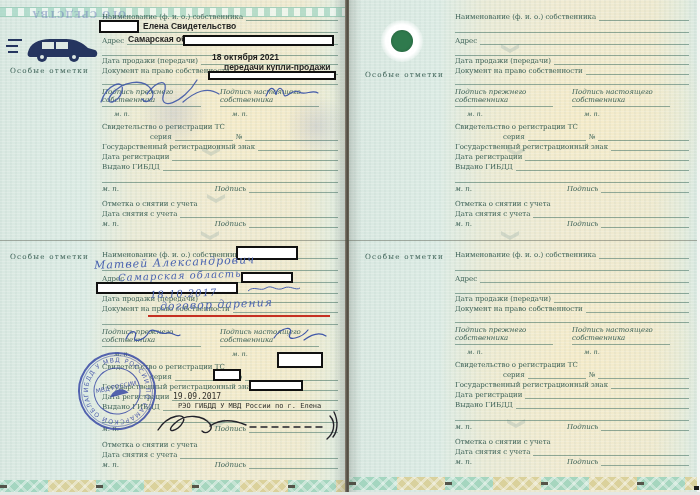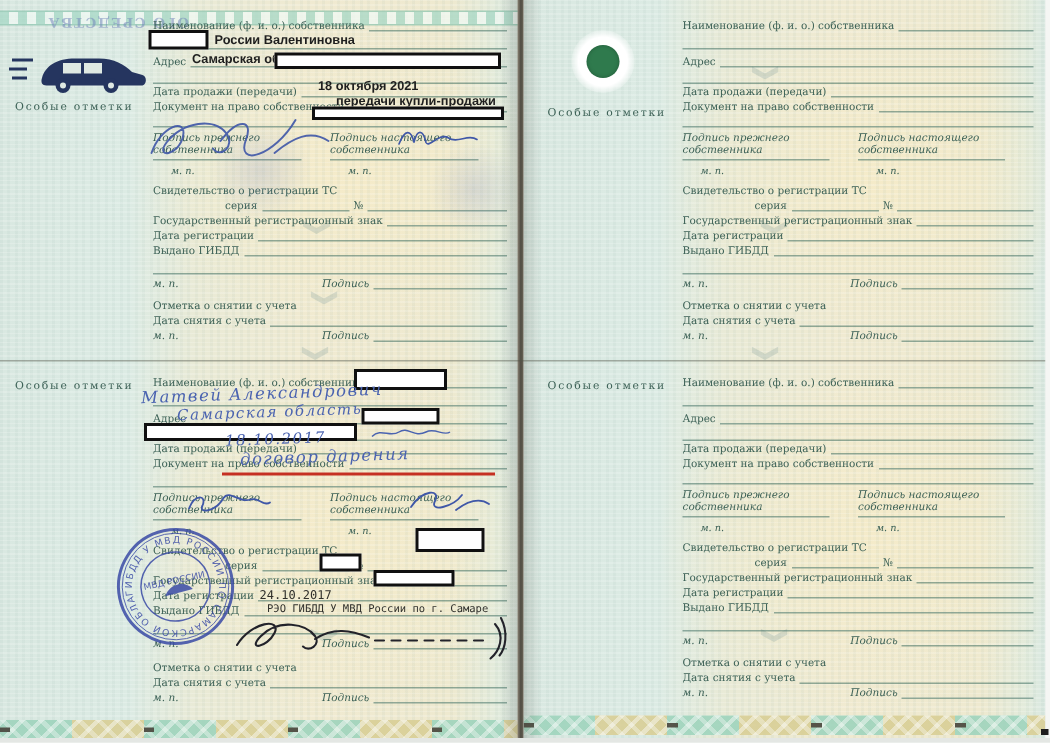--- a/index.html
+++ b/index.html
@@ -185,21 +185,21 @@
     <div class="row" style="top:211px">
       <span class="lbl it">м. п.</span>
       <span style="flex:0 0 38%"></span>
       <span class="lbl it">Подпись</span>
       <span class="ln"></span>
       </div>
 
     <div class="ghost" style="left:138px;top:74px;width:72px;height:64px"></div>
     <div class="ghost" style="left:284px;top:88px;width:64px;height:60px"></div>
     <div class="redact" style="left:99px;top:12px;width:40px;height:13px"></div>
-    <div class="typed" style="left:143px;top:13px">России Валентиновна</div>
+    <div class="typed" style="left:143px;top:13px">Елена Свидетельство</div>
     <div class="typed" style="left:128px;top:26px">Самарская обл,</div>
     <div class="redact" style="left:183px;top:27px;width:151px;height:11px"></div>
     <div class="typed" style="left:212px;top:44px">18 октября 2021</div>
     <div class="typed" style="left:224px;top:54px">передачи купли-продажи</div>
     <div class="redact" style="left:208px;top:63px;width:128px;height:9px"></div>
     <svg class="sigimg" style="left:95px;top:64px" width="130" height="44" viewBox="0 0 130 44">
       <g fill="none" stroke="#3f57a8" stroke-width="1.3" stroke-linecap="round" opacity=".9">
         <path d="M6 30 C12 12 30 6 27 19 C24 32 8 34 16 23 C27 9 48 6 56 17 C62 25 52 34 47 27"></path>
         <path d="M52 22 C64 6 74 8 69 21 C62 40 88 32 102 8"></path>
         <path d="M88 30 C100 20 112 14 124 22"></path>
@@ -328,22 +328,22 @@
         </defs>
       <text font-size="6.2" fill="#3a4ba6" font-family="'DejaVu Sans',sans-serif" letter-spacing="1">
         <textPath href="#ringpath">ГИБДД У МВД РОССИИ ПО САМАРСКОЙ ОБЛАСТИ</textPath>
       </text>
       <text x="41" y="39" font-size="6" fill="#3a4ba6" text-anchor="middle" font-family="'DejaVu Sans',sans-serif">МВД РОССИИ</text>
       <path d="M33 46 c2 -4 6 -6 10 -6 c4 0 7 2 9 5 l-19 1 z" fill="#3a4ba6"></path>
     </svg>
     <div class="redact" style="left:277px;top:106px;width:46px;height:16px"></div>
     <div class="redact" style="left:213px;top:123px;width:28px;height:12px"></div>
     <div class="redact" style="left:249px;top:134px;width:54px;height:11px"></div>
-    <div class="mono" style="left:173px;top:146px;font-size:8px">24.10.2017</div>
-    <div class="mono" style="left:178px;top:156px;font-size:7px">РЭО ГИБДД У МВД России по г. Самаре</div>
+    <div class="mono" style="left:173px;top:146px;font-size:8px">19.09.2017</div>
+    <div class="mono" style="left:178px;top:156px;font-size:7px">РЭО ГИБДД У МВД России по г. Елена</div>
     <svg class="sigimg" style="left:150px;top:162px" width="196" height="34" viewBox="0 0 196 34">
       <g fill="none" stroke="#22222a" stroke-width="1.4" stroke-linecap="round">
         <path d="M8 22 C18 6 38 4 33 14 C28 24 14 26 24 16 C36 4 54 8 60 16 C64 22 56 27 52 23"></path>
         <path d="M60 18 C72 10 84 12 96 17"></path>
         <path d="M100 19 h76" stroke-dasharray="6 5"></path>
         <path d="M180 8 c7 8 3 18 -3 23 m7 -27 c5 10 3 20 -1 25"></path>
       </g>
     </svg>
   </div>
 </div>

